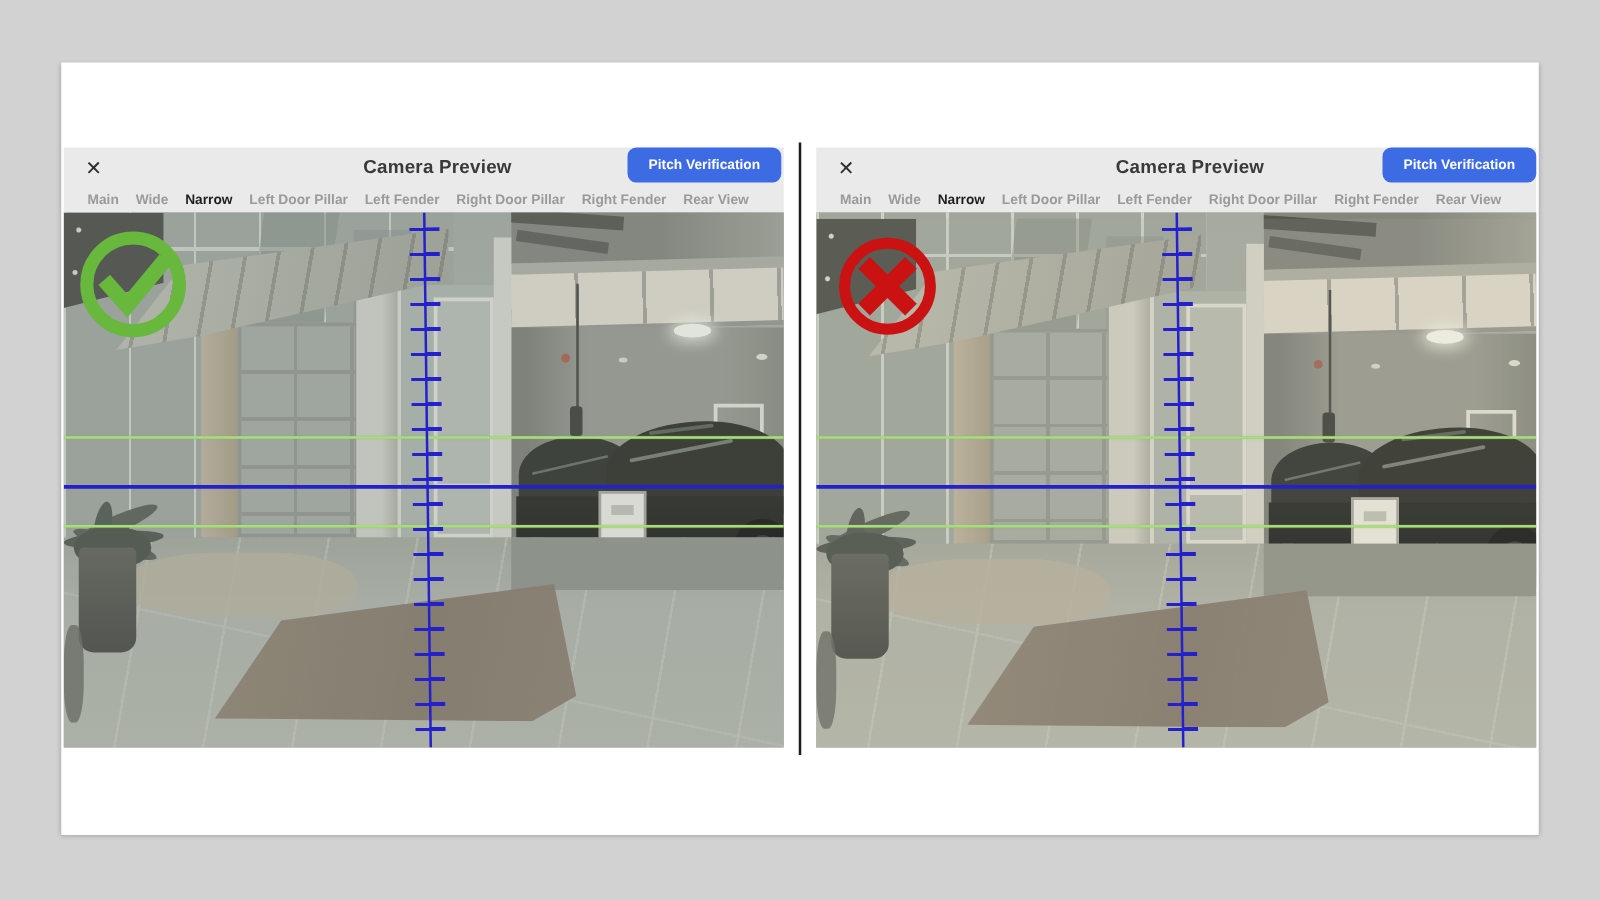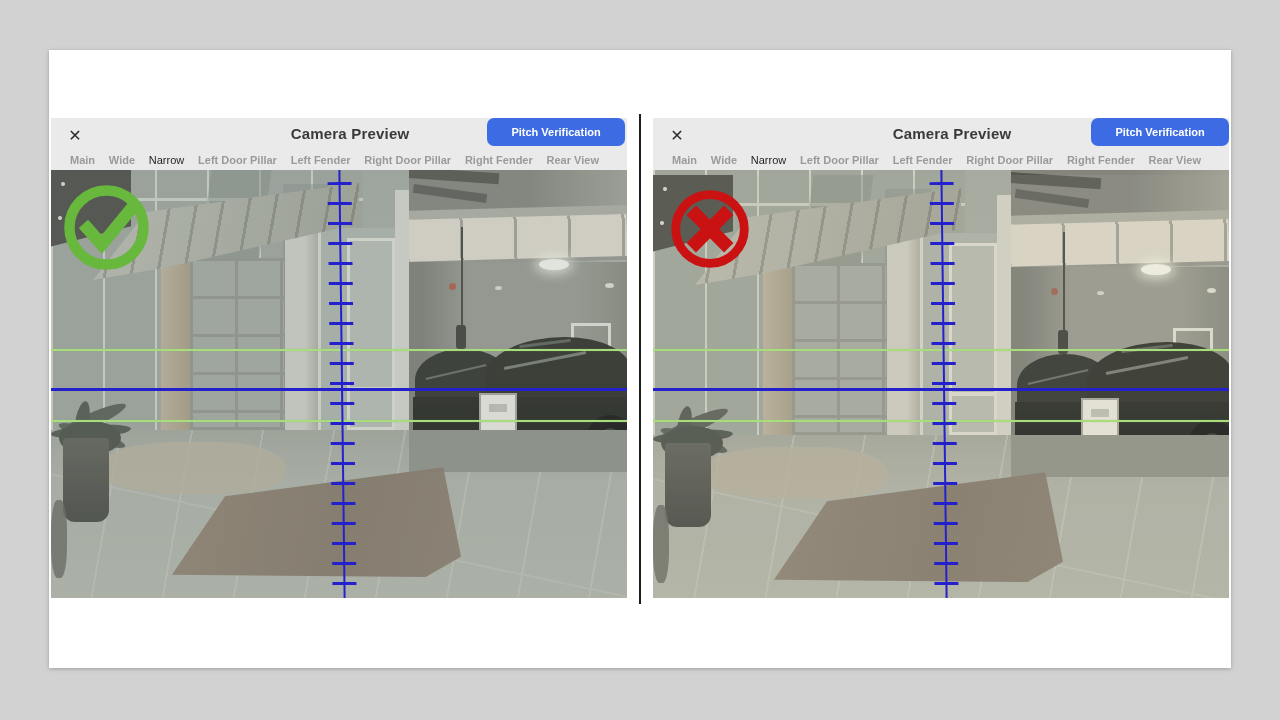--- a/index.html
+++ b/index.html
@@ -14,27 +14,27 @@
   .panel { position:absolute; top:118px; width:576px; height:480px; }
   .panel.left  { left:51px; }
   .panel.right { left:653px; }
 
   
   .hdr { position:absolute; left:0; top:0; width:576px; height:52px; background:#eaeaeb; }
   .close { position:absolute; left:13px; top:6px; width:22px; height:22px; font-size:16px;
            color:#2d2d2d; display:flex; align-items:center; justify-content:center; cursor:pointer; }
   .title { position:absolute; left:11px; top:7px; width:100%; text-align:center; font-size:15px;
            font-weight:700; color:#3a3a3a; letter-spacing:.2px; }
-  .btn { position:absolute; right:2px; top:0; width:138px; height:28px; background:#3d6be3;
+  .btn { position:absolute; right:2px; top:0; width:123px; height:28px; background:#3d6be3;
          border:none; border-radius:7px; color:#fff; font-size:11px; font-weight:700;
          font-family:"Liberation Sans",sans-serif; cursor:pointer; }
   .tabs { position:absolute; left:0; top:33px; width:100%; height:18px; display:flex;
           align-items:center; justify-content:space-between; padding:0 28px 0 19px; }
   .tab { font-size:11px; color:#9a9a9a; font-weight:600; white-space:nowrap; cursor:pointer; }
-  .tab.active { color:#1f1f1f; font-weight:400; }
+  .tab.active { color:#1f1f1f; font-weight:700; }
 
   
   .viewport { position:absolute; left:0; top:52px; width:576px; height:428px; overflow:hidden; background:#9aa49d; }
   .scene { position:absolute; inset:0; filter:saturate(.78) contrast(.95) brightness(1.02); }
   .panel.right .scene { filter:saturate(.74) contrast(.94) brightness(1.03) sepia(.12); transform:translateY(5px); }
   .scene > div { position:absolute; }
 
   .ph-base { inset:-8px 0 0 0; background:linear-gradient(180deg,#9aa49d 0%,#a0a9a0 55%,#a6aea3 100%); }
   .ph-facade { left:0; top:-6px; width:312px; height:268px; background:#94a098;
       background-image:

